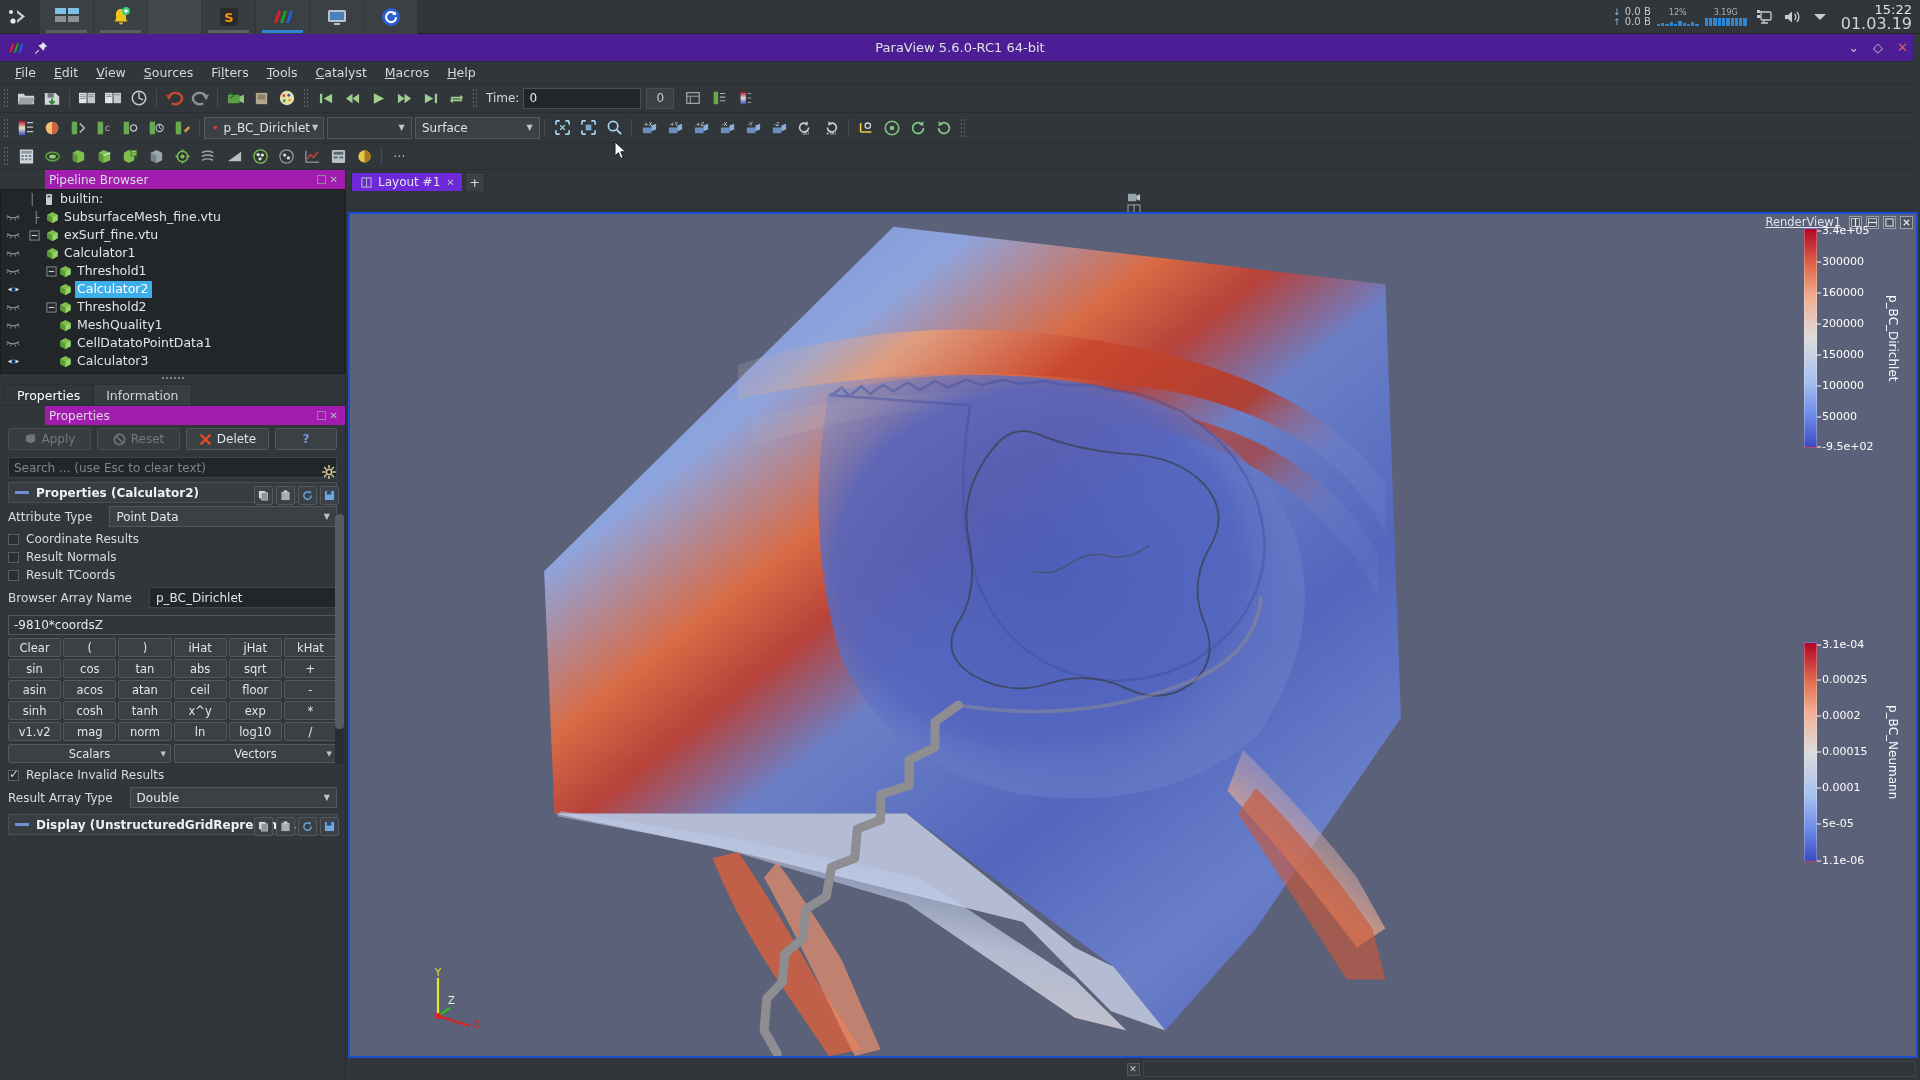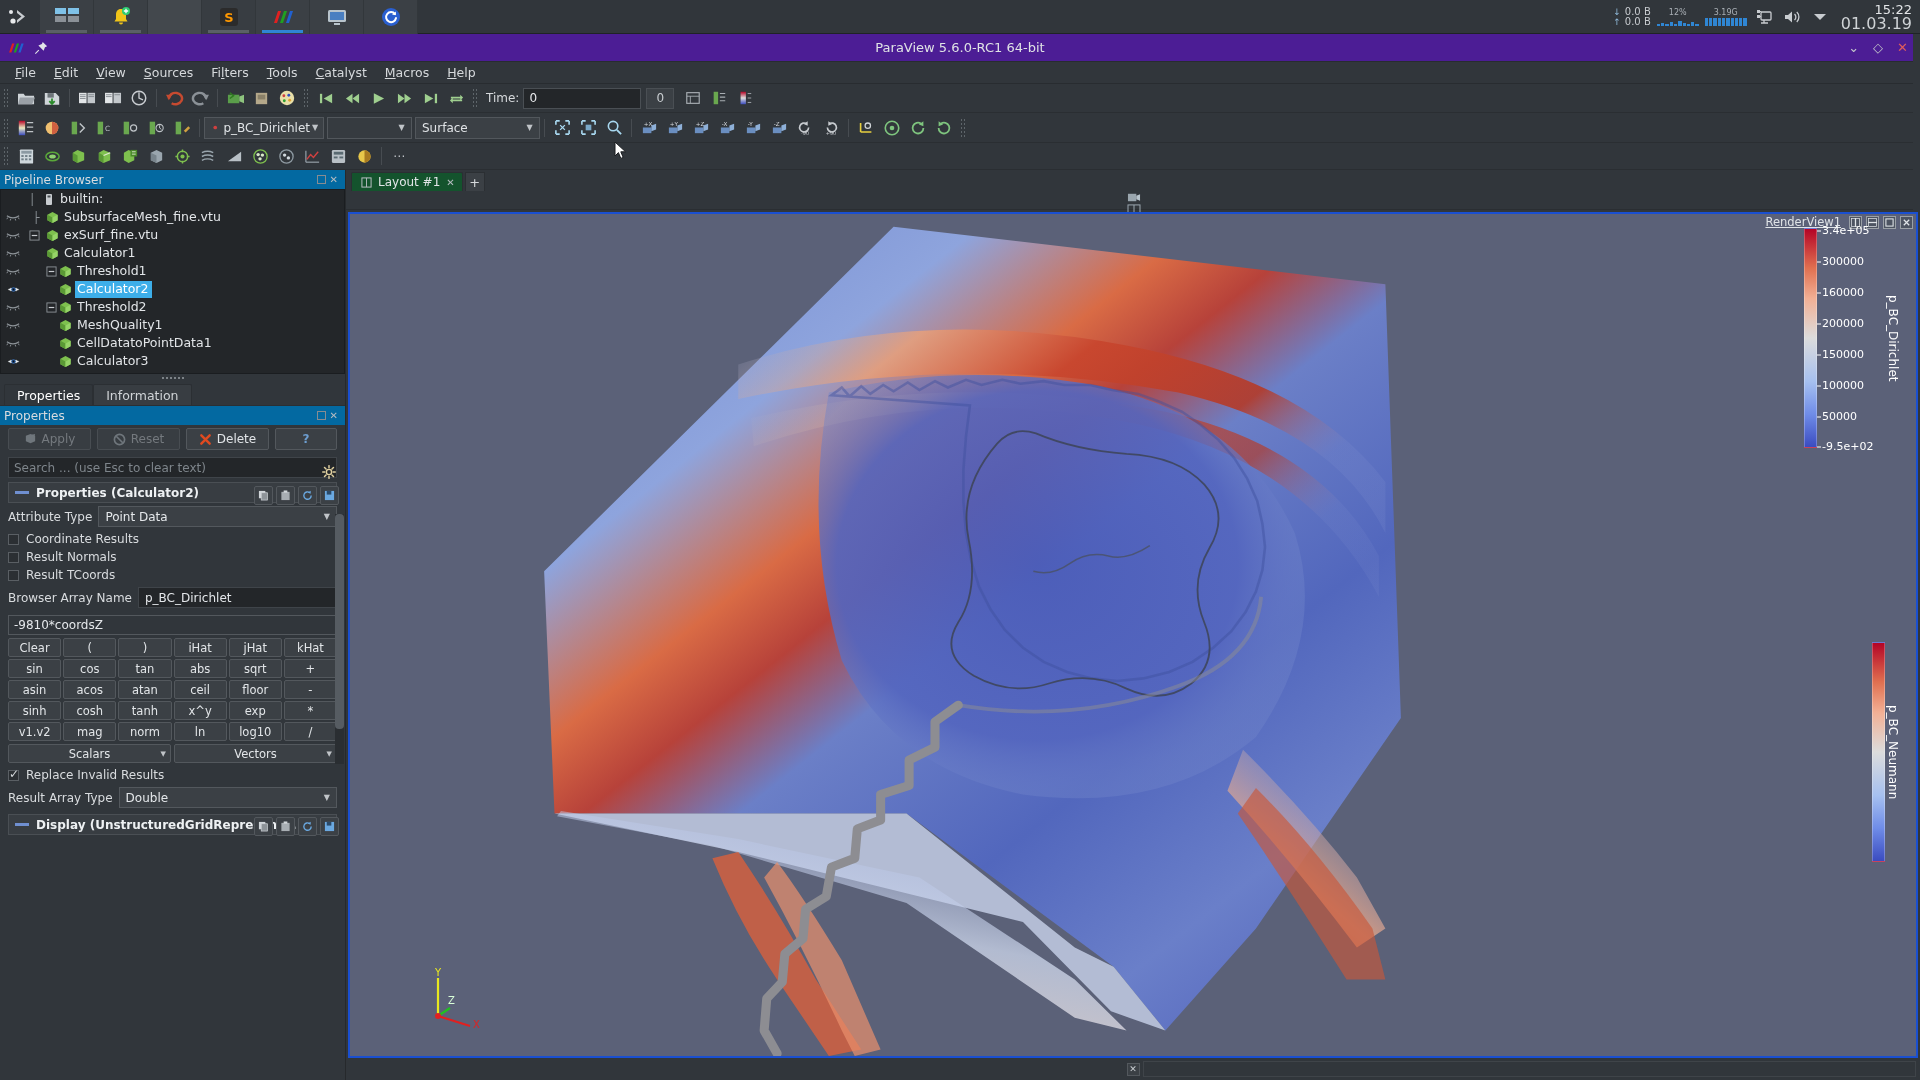--- a/index.html
+++ b/index.html
@@ -122,21 +122,21 @@
   
   #pvbody { flex: 1; display: flex; min-height: 0; }
 
   
   #leftdock {
     width: 346px; background: #31363b; display: flex; flex-direction: column;
     border-right: 1px solid #26292c;
   }
   .dock-title {
     height: 19px; display: flex; align-items: center; padding: 0 4px;
-    font-size: 12px; color: #d9dcdf; background: #0369a1;
+    font-size: 12px; color: #d9dcdf; background: #a21caf; margin-left: 45px;
   }
   .dock-title .dbtns { margin-left: auto; display: flex; gap: 4px; padding-right: 3px; }
   .dock-sq { width: 9px; height: 9px; border: 1px solid #878c91; }
   .dock-x { font-size: 10px; color: #b7bcc1; line-height: 9px; }
 
   #pipeline {
     height: 185px; background: #232629; border: 1px solid #1a1d20;
     overflow: hidden; position: relative;
   }
   .pl-row {
@@ -193,21 +193,21 @@
   }
   .group-head .minus {
     width: 14px; height: 3px; background: #6f8fd0; margin-right: 7px; display: block;
   }
   .grp-btns { position: absolute; right: 6px; display: flex; gap: 3px; }
   .mini-btn {
     width: 19px; height: 19px; background: #3b4045; border: 1px solid #53585d;
     display: flex; align-items: center; justify-content: center; border-radius: 2px;
   }
 
-  .prow { display: flex; align-items: center; padding: 3px 8px; gap: 6px; }
+  .prow { display: flex; align-items: center; padding: 3px 8px; gap: 17px; }
   .plabel { font-size: 12px; color: #d9dcdf; white-space: nowrap; }
   .pfield {
     flex: 1; height: 21px; background: #3b4045; border: 1px solid #53585d;
     display: flex; align-items: center; padding: 0 4px 0 6px;
     font-size: 12px; color: #e4e7ea;
   }
   .pfield.flat { background: #232629; border-color: #3f4449; }
   .pfield .arrow { margin-left: auto; font-size: 8px; color: #c0c4c8; padding-right: 2px; }
 
   .checkrow { display: flex; align-items: center; gap: 7px; padding: 2px 8px; }
@@ -270,21 +270,21 @@
 
   #layouttabs {
     height: 21px; display: flex; align-items: flex-end; padding-left: 5px;
     background: #31363b;
   }
   .ltab {
     height: 19px; padding: 0 7px 0 9px; display: flex; align-items: center; gap: 6px;
     font-size: 12px; color: #e2e5e8; background: #3b4045;
     border: 1px solid #2b2f33; border-bottom: none; border-radius: 2px 2px 0 0;
   }
-  .ltab.active { background: #14532d; justify-content: space-between; }
+  .ltab.active { background: #6d28d9; justify-content: space-between; }
   .ltab .x { font-size: 10px; color: #b8bdc2; }
   .ltab-plus {
     width: 20px; height: 19px; display: flex; align-items: center; justify-content: center;
     font-size: 13px; color: #d6d9dc; background: #3b4045;
     border: 1px solid #2b2f33; border-bottom: none; margin-left: 2px;
   }
 
   #viewtoolbar {
     height: 19px; background: #31363b; display: flex; align-items: center;
     padding-left: 2px; border-bottom: 1px solid #2a2e32; flex-direction: column;
@@ -1594,20 +1594,29 @@
               <span class="tick" style="top:126px; left:5px">150000</span>
               <span class="tick" style="top:157px; left:5px">100000</span>
               <span class="tick" style="top:188px; left:5px">50000</span>
               <span class="tick" style="top:218px; left:5px">-9.5e+02</span>
             </div>
             <div class="vtitle">p_BC_Dirichlet</div>
           </div>
 
           <div class="legend" style="right:16px; top:428px; height:220px">
             <div class="bar" style="background:linear-gradient(to top,#3b4cc0 0%,#6f8ce8 15%,#a6c0f0 30%,#dcdcdc 50%,#f2b095 68%,#e07050 82%,#b40426 100%)"></div>
+            <div class="ticks">
+              <span class="tick" style="top:2px; left:5px">3.1e-04</span>
+              <span class="tick" style="top:37px; left:5px">0.00025</span>
+              <span class="tick" style="top:73px; left:5px">0.0002</span>
+              <span class="tick" style="top:109px; left:5px">0.00015</span>
+              <span class="tick" style="top:145px; left:5px">0.0001</span>
+              <span class="tick" style="top:181px; left:5px">5e-05</span>
+              <span class="tick" style="top:218px; left:5px">1.1e-06</span>
+            </div>
             <div class="vtitle">p_BC_Neumann</div>
           </div>
 
           <div id="axeswidget" style="left:78px; bottom:28px; width:58px; height:60px">
             <svg width="58" height="60" viewBox="0 0 58 60">
               <path d="M10 48 L10 10" stroke="#e8e820" stroke-width="2.2"></path>
               <path d="M10 48 L42 58" stroke="#e02020" stroke-width="2.2"></path>
               <path d="M10 48 L22 40" stroke="#20c020" stroke-width="2.2"></path>
               <circle cx="10" cy="48" r="3" fill="#e02020"></circle>
               <text x="7" y="8" font-size="10" fill="#e8e820" font-family="DejaVu Sans">Y</text>

